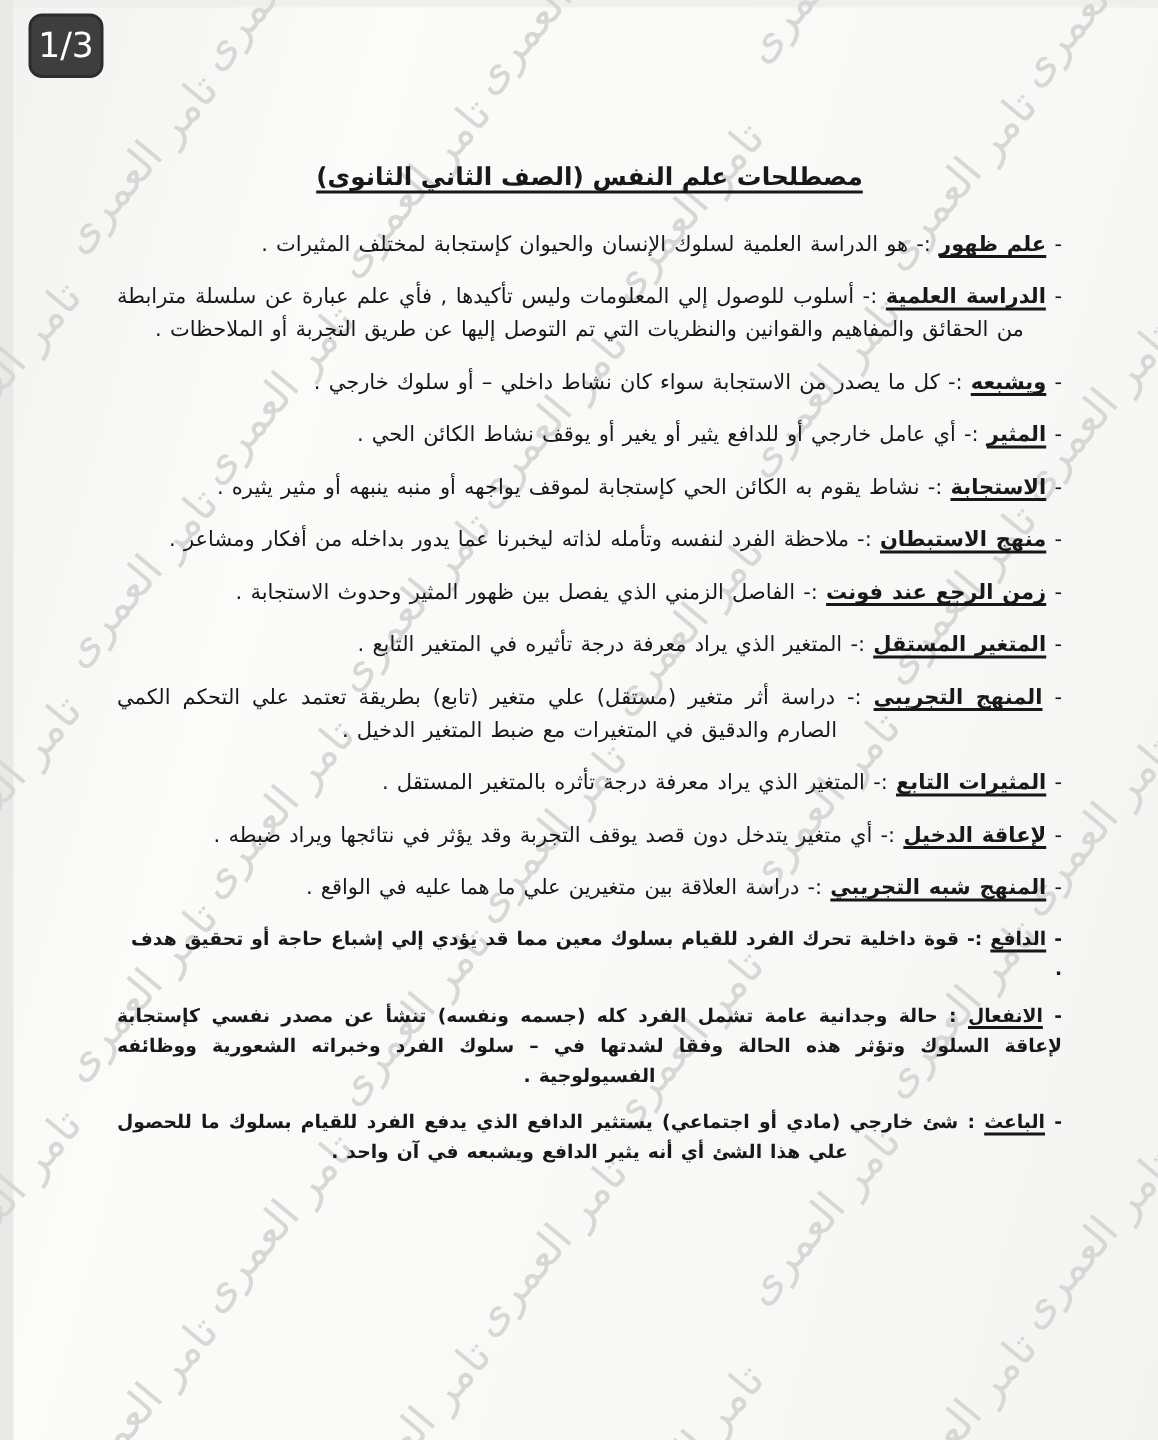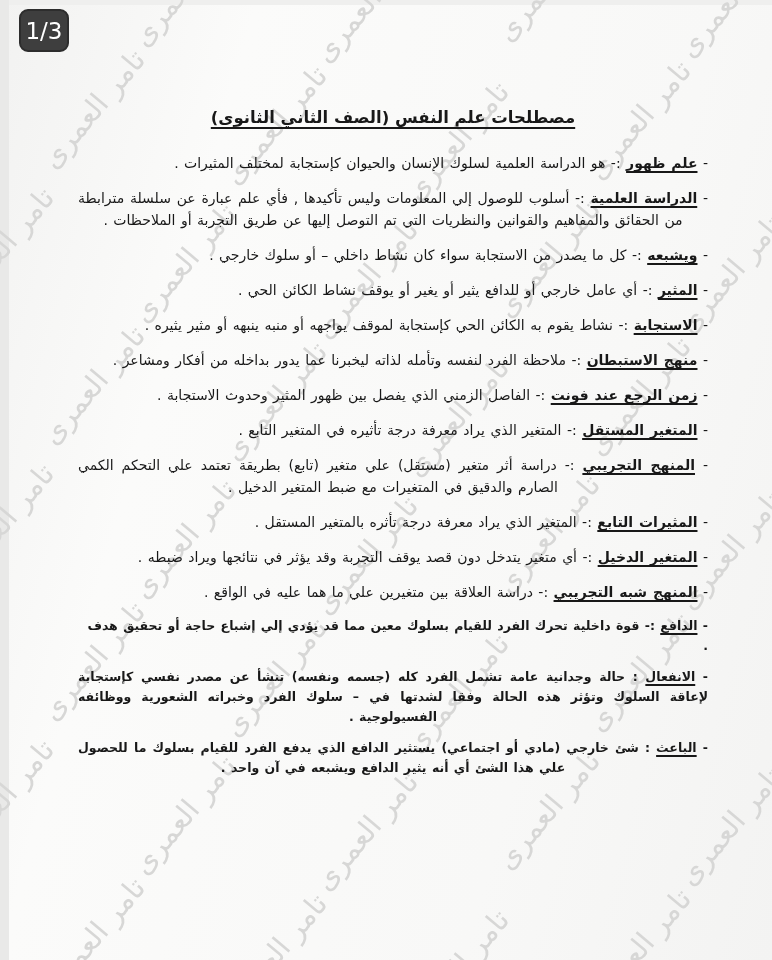--- a/index.html
+++ b/index.html
@@ -168,21 +168,21 @@
         <div class="entry"><span class="marker">- </span><span class="term">علم ظهور</span><span class="sep"> :- </span><span class="def">هو الدراسة العلمية لسلوك الإنسان والحيوان كإستجابة لمختلف المثيرات .</span></div>
         <div class="entry multi"><span class="marker">- </span><span class="term">الدراسة العلمية</span><span class="sep"> :- </span><span class="def">أسلوب للوصول إلي المعلومات وليس تأكيدها , فأي علم عبارة عن سلسلة مترابطة من الحقائق والمفاهيم والقوانين والنظريات التي تم التوصل إليها عن طريق التجربة أو الملاحظات .</span></div>
         <div class="entry"><span class="marker">- </span><span class="term">ويشبعه</span><span class="sep"> :- </span><span class="def">كل ما يصدر من الاستجابة سواء كان نشاط داخلي – أو سلوك خارجي .</span></div>
         <div class="entry"><span class="marker">- </span><span class="term">المثير</span><span class="sep"> :- </span><span class="def">أي عامل خارجي أو للدافع يثير أو يغير أو يوقف نشاط الكائن الحي .</span></div>
         <div class="entry"><span class="marker">- </span><span class="term">الاستجابة</span><span class="sep"> :- </span><span class="def">نشاط يقوم به الكائن الحي كإستجابة لموقف يواجهه أو منبه ينبهه أو مثير يثيره .</span></div>
         <div class="entry"><span class="marker">- </span><span class="term">منهج الاستبطان</span><span class="sep"> :- </span><span class="def">ملاحظة الفرد لنفسه وتأمله لذاته ليخبرنا عما يدور بداخله من أفكار ومشاعر .</span></div>
         <div class="entry"><span class="marker">- </span><span class="term">زمن الرجع عند فونت</span><span class="sep"> :- </span><span class="def">الفاصل الزمني الذي يفصل بين ظهور المثير وحدوث الاستجابة .</span></div>
         <div class="entry"><span class="marker">- </span><span class="term">المتغير المستقل</span><span class="sep"> :- </span><span class="def">المتغير الذي يراد معرفة درجة تأثيره في المتغير التابع .</span></div>
         <div class="entry multi"><span class="marker">- </span><span class="term">المنهج التجريبي</span><span class="sep"> :- </span><span class="def">دراسة أثر متغير (مستقل) علي متغير (تابع) بطريقة تعتمد علي التحكم الكمي الصارم والدقيق في المتغيرات مع ضبط المتغير الدخيل .</span></div>
         <div class="entry"><span class="marker">- </span><span class="term">المثيرات التابع</span><span class="sep"> :- </span><span class="def">المتغير الذي يراد معرفة درجة تأثره بالمتغير المستقل .</span></div>
-        <div class="entry"><span class="marker">- </span><span class="term">المتغير الدخيل</span><span class="sep"> :- </span><span class="def">أي متغير يتدخل دون قصد يوقف التجربة وقد يؤثر في نتائجها ويراد ضبطه .</span></div>
+        <div class="entry"><span class="marker">- </span><span class="term">لإعاقة الدخيل</span><span class="sep"> :- </span><span class="def">أي متغير يتدخل دون قصد يوقف التجربة وقد يؤثر في نتائجها ويراد ضبطه .</span></div>
         <div class="entry"><span class="marker">- </span><span class="term">المنهج شبه التجريبي</span><span class="sep"> :- </span><span class="def">دراسة العلاقة بين متغيرين علي ما هما عليه في الواقع .</span></div>
         <div class="entry small"><span class="marker">- </span><span class="term">الدافع</span><span class="sep"> :- </span><span class="def">قوة داخلية تحرك الفرد للقيام بسلوك معين مما قد يؤدي إلي إشباع حاجة أو تحقيق هدف .</span></div>
         <div class="entry small multi"><span class="marker">- </span><span class="term">الانفعال</span><span class="sep"> : </span><span class="def">حالة وجدانية عامة تشمل الفرد كله (جسمه ونفسه) تنشأ عن مصدر نفسي كإستجابة لإعاقة السلوك وتؤثر هذه الحالة وفقا لشدتها في – سلوك الفرد وخبراته الشعورية ووظائفه الفسيولوجية .</span></div>
         <div class="entry small multi"><span class="marker">- </span><span class="term">الباعث</span><span class="sep"> : </span><span class="def">شئ خارجي (مادي أو اجتماعي) يستثير الدافع الذي يدفع الفرد للقيام بسلوك ما للحصول علي هذا الشئ أي أنه يثير الدافع ويشبعه في آن واحد .</span></div>
       </div>
   </div>
 
 </div>
 
 </body></html>

